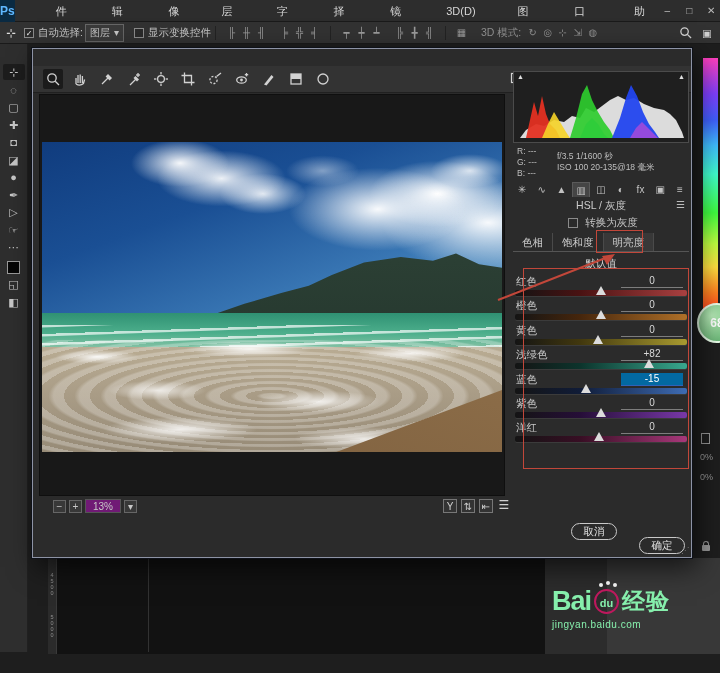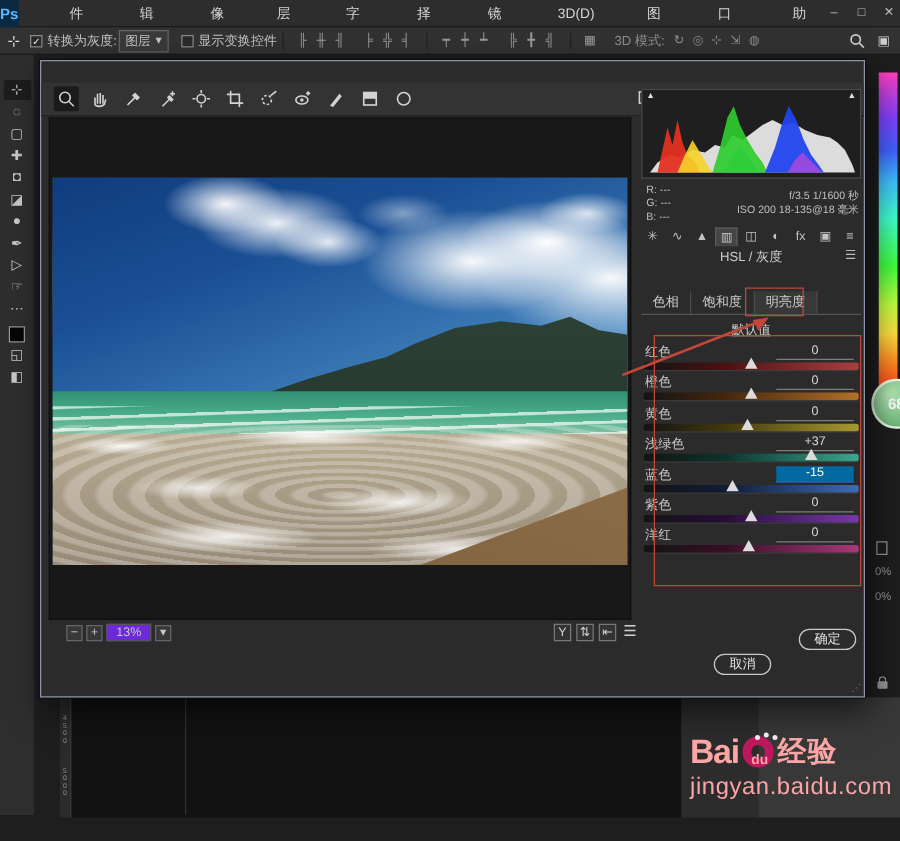--- a/index.html
+++ b/index.html
@@ -70,34 +70,34 @@
     radial-gradient(ellipse 80px 12px at 80% 12%,rgba(255,255,255,.85),transparent 70%),
     radial-gradient(ellipse 70px 14px at 25% 45%,rgba(255,255,255,.75),transparent 70%),
     radial-gradient(ellipse 90px 16px at 60% 55%,rgba(255,255,255,.8),transparent 70%),
     radial-gradient(ellipse 110px 18px at 30% 80%,rgba(255,255,255,.85),transparent 70%),
     radial-gradient(ellipse 100px 16px at 70% 88%,rgba(255,255,255,.8),transparent 70%),
     repeating-radial-gradient(ellipse 26px 6px at 50% 50%,rgba(255,255,255,.25) 0 40%,transparent 60% 100%);}
   .sand{position:absolute;left:0;top:0;width:100%;height:100%;background:linear-gradient(200deg,#9a7a52,#7d5f3e);clip-path:polygon(64% 100%,100% 80%,100% 100%);}
 
   .zoomrow{position:absolute;left:20px;top:450px;display:flex;align-items:center;gap:3px;font-size:10px;color:#c8c8c8;}
   .zbtn{width:13px;height:13px;border:1px solid #666;background:#383838;text-align:center;line-height:11px;font-size:10px;}
-  .zval{width:36px;height:14px;border:1px solid #555;background:#6d28d9;text-align:center;line-height:13px;}
+  .zval{width:36px;height:14px;border:1px solid #555;background:#701a75;text-align:center;line-height:13px;}
   .viewicons{position:absolute;left:410px;top:450px;display:flex;gap:4px;font-size:10px;color:#d0d0d0;}
   .vic{min-width:14px;height:14px;border:1px solid #777;text-align:center;line-height:13px;padding:0 1px;background:#333;}
   .vic.noborder{border:none;background:none;font-size:12px;}
   .dlgbtn{position:absolute;width:46px;height:17px;border:1px solid #c9c9c9;border-radius:9px;background:transparent;color:#e2e2e2;font-size:10.5px;text-align:center;line-height:15px;}
   .grip{position:absolute;right:2px;bottom:2px;font-size:8px;color:#777;}
 
   
   .histo{position:absolute;left:480px;top:22px;width:176px;height:72px;background:#1f1f1f;border:1px solid #4b4b4b;}
   .histo svg{position:absolute;left:0;bottom:2px;}
   .cliptri{position:absolute;top:1px;font-size:7px;color:#e0e0e0;}
   .exif{position:absolute;left:480px;top:97px;width:176px;font-size:8.5px;color:#bfbfbf;line-height:11px;}
   .exif .rgb{position:absolute;left:4px;top:0;}
-  .exif .shot{position:absolute;left:44px;top:5px;width:130px;text-align:right;}
+  .exif .shot{position:absolute;left:44px;top:5px;width:130px;text-align:left;}
   .ptabs{position:absolute;left:478px;top:133px;width:180px;height:16px;display:flex;justify-content:space-between;padding:0 2px;font-size:10px;color:#c2c2c2;}
   .ptab{width:18px;height:15px;text-align:center;line-height:15px;}
   .ptab.active{background:#454545;border:1px solid #5a5a5a;border-bottom:none;}
   .ptitle{position:absolute;left:478px;top:150px;width:180px;text-align:center;font-size:10.5px;color:#cccccc;}
   .pmenu{position:absolute;right:6px;top:150px;font-size:10px;color:#bbb;}
   .grayrow{position:absolute;left:478px;top:167px;width:180px;text-align:center;font-size:10.5px;color:#c6c6c6;}
   .grayrow .chk{vertical-align:-2px;}
   .colortabs{position:absolute;left:480px;top:184px;width:176px;height:19px;border-bottom:1px solid #555;display:flex;font-size:10.5px;color:#cccccc;}
   .ctab{padding:0 9px;line-height:18px;border-right:1px solid #4a4a4a;}
   .ctab.active{background:#383838;}
@@ -128,27 +128,27 @@
   .sb-zoom{position:absolute;left:56px;top:4px;}
   .sb-doc{position:absolute;left:104px;top:4px;}
   .sb-expand{position:absolute;left:196px;top:4px;color:#9a9a9a;}
   .tray{position:absolute;left:398px;top:2px;display:flex;align-items:center;gap:7px;}
   .sogou{width:15px;height:15px;border-radius:3px;background:linear-gradient(135deg,#ff7a2a,#e8420e);color:#fff;font-weight:bold;font-size:11px;text-align:center;line-height:15px;}
   .tico{font-size:11px;color:#e0e0e0;}
   .tico.dim{color:#8f8f8f;}
   .tico.blue{color:#7ab0e0;}
 
   
-  .watermark{position:absolute;left:552px;top:586px;width:168px;color:#fca5a5;}
+  .watermark{position:absolute;left:552px;top:586px;width:168px;color:#86efac;}
   .wm-brand{display:flex;align-items:center;gap:2px;font-weight:bold;}
   .wm-bai{font-size:27px;letter-spacing:-1px;}
-  .paw{position:relative;width:25px;height:25px;border:7px solid #be185d;border-radius:50%;font-size:11px;font-weight:bold;text-align:center;line-height:25px;margin:0 1px;}
+  .paw{position:relative;width:25px;height:25px;border:2px solid #be185d;border-radius:50%;font-size:11px;font-weight:bold;text-align:center;line-height:25px;margin:0 1px;}
   .paw::before{content:"";position:absolute;left:3px;top:-8px;width:4px;height:4px;border-radius:50%;background:#ececec;box-shadow:7px -2px 0 #ececec,14px 0 0 #ececec;}
   .wm-jy{font-size:23px;letter-spacing:1px;}
-  .wm-url{font-size:19px;margin-top:2px;letter-spacing:.5px;}
+  .wm-url{font-size:10px;margin-top:2px;letter-spacing:.5px;}
 </style>
 </head>
 <body>
 
 <div id="screen">
 
   <div class="menubar">
     <span class="pslogo">Ps</span>
     <span class="mi">文件(F)</span>
     <span class="mi">编辑(E)</span>
@@ -164,21 +164,21 @@
     <div class="wincontrols">
       <span class="wc">–</span>
       <span class="wc">□</span>
       <span class="wc">✕</span>
     </div>
   </div>
 
   <div class="optionsbar">
     <span class="ob-moveicon">⊹</span>
     <span class="chk">✓</span>
-    <span>转换为灰度:</span>
+    <span>自动选择:</span>
     <span class="dd">
       <span>图层</span>
       <span>▾</span>
     </span>
     <span class="chk"></span>
     <span>显示变换控件</span>
     <span class="obsep"></span>
     <span class="icongrp">
       <span>╟</span>
         <span>╫</span>
@@ -351,21 +351,21 @@
       <span class="zval">13%</span>
       <span class="zbtn">▾</span>
     </div>
     <div class="viewicons">
       <span class="vic">Y</span>
       <span class="vic">⇅</span>
       <span class="vic">⇤</span>
       <span class="vic noborder">☰</span>
     </div>
     <div class="dlgbtn" style="left:538px;top:474px;">取消</div>
-    <div class="dlgbtn" style="left:606px;top:454px;">确定</div>
+    <div class="dlgbtn" style="left:606px;top:488px;">确定</div>
     <span class="grip">⋰</span>
 
     <div class="histo">
       <span class="cliptri" style="left:3px;">▲</span>
       <span class="cliptri" style="right:3px;">▲</span>
       <svg width="174" height="62" viewBox="0 0 174 62">
         <path d="M6 60 L12 52 L22 46 L30 48 L40 42 L50 44 L58 38 L66 40 L72 30 L80 34 L88 28 L96 22 L104 18 L112 22 L120 20 L130 26 L140 30 L150 32 L156 36 L162 42 L168 54 L170 60 Z" fill="#dcdcdc"></path>
         <path d="M12 60 L16 42 L20 24 L24 38 L28 18 L32 36 L36 46 L42 52 L46 60 Z" fill="#e33022" opacity="0.95"></path>
         <path d="M28 60 L34 46 L40 34 L46 44 L52 54 L56 60 Z" fill="#f5d327" opacity="0.9"></path>
         <path d="M66 60 L72 46 L78 40 L84 46 L90 56 L94 60 Z" fill="#35d5c8" opacity="0.9"></path>
@@ -376,39 +376,43 @@
     </div>
 
     <div class="exif">
       <div class="rgb">
         <div><span>R:</span> <span>---</span></div>
         <div><span>G:</span> <span>---</span></div>
         <div><span>B:</span> <span>---</span></div>
       </div>
       <div class="shot">
         <div>f/3.5  1/1600 秒</div>
-        <div>ISO 200  18-135@18 毫米</div>
+        <div>ISO 100  20-135@18 毫米</div>
       </div>
     </div>
 
     <div class="ptabs">
       <span class="ptab">✳</span>
       <span class="ptab">∿</span>
       <span class="ptab">▲</span>
       <span class="ptab active">▥</span>
       <span class="ptab">◫</span>
       <span class="ptab">◐</span>
       <span class="ptab fx">fx</span>
       <span class="ptab">▣</span>
       <span class="ptab">≡</span>
     </div>
 
     <div class="ptitle">HSL / 灰度</div>
     <span class="pmenu">☰</span>
 
+    <div class="grayrow">
+      <span class="chk"></span>
+      <span>转换为灰度</span>
+    </div>
 
     <div class="colortabs">
       <span class="ctab">色相</span>
       <span class="ctab">饱和度</span>
       <span class="ctab active">明亮度</span>
     </div>
 
     <div class="defaults">默认值</div>
 
     <div class="sliders">
@@ -428,21 +432,21 @@
       </div>
       <div class="srow">
         <span class="slabel">黄色</span>
         <span class="sval">0</span>
         <div class="strack" style="background: linear-gradient(90deg, rgb(20, 20, 20) 0%, rgb(66, 56, 14) 38%, rgb(168, 154, 48) 100%);">
             <span class="sthumb" style="left: 48%;"></span>
           </div>
       </div>
       <div class="srow">
         <span class="slabel">浅绿色</span>
-        <span class="sval">+37</span>
+        <span class="sval">+82</span>
         <div class="strack" style="background: linear-gradient(90deg, rgb(20, 20, 20) 0%, rgb(12, 52, 44) 38%, rgb(56, 168, 142) 100%);">
             <span class="sthumb" style="left: 78%;"></span>
           </div>
       </div>
       <div class="srow">
         <span class="slabel">蓝色</span>
         <span class="sval sel">-15</span>
         <div class="strack" style="background: linear-gradient(90deg, rgb(20, 20, 20) 0%, rgb(16, 28, 56) 38%, rgb(62, 108, 180) 100%);">
             <span class="sthumb" style="left: 41%;"></span>
           </div>

